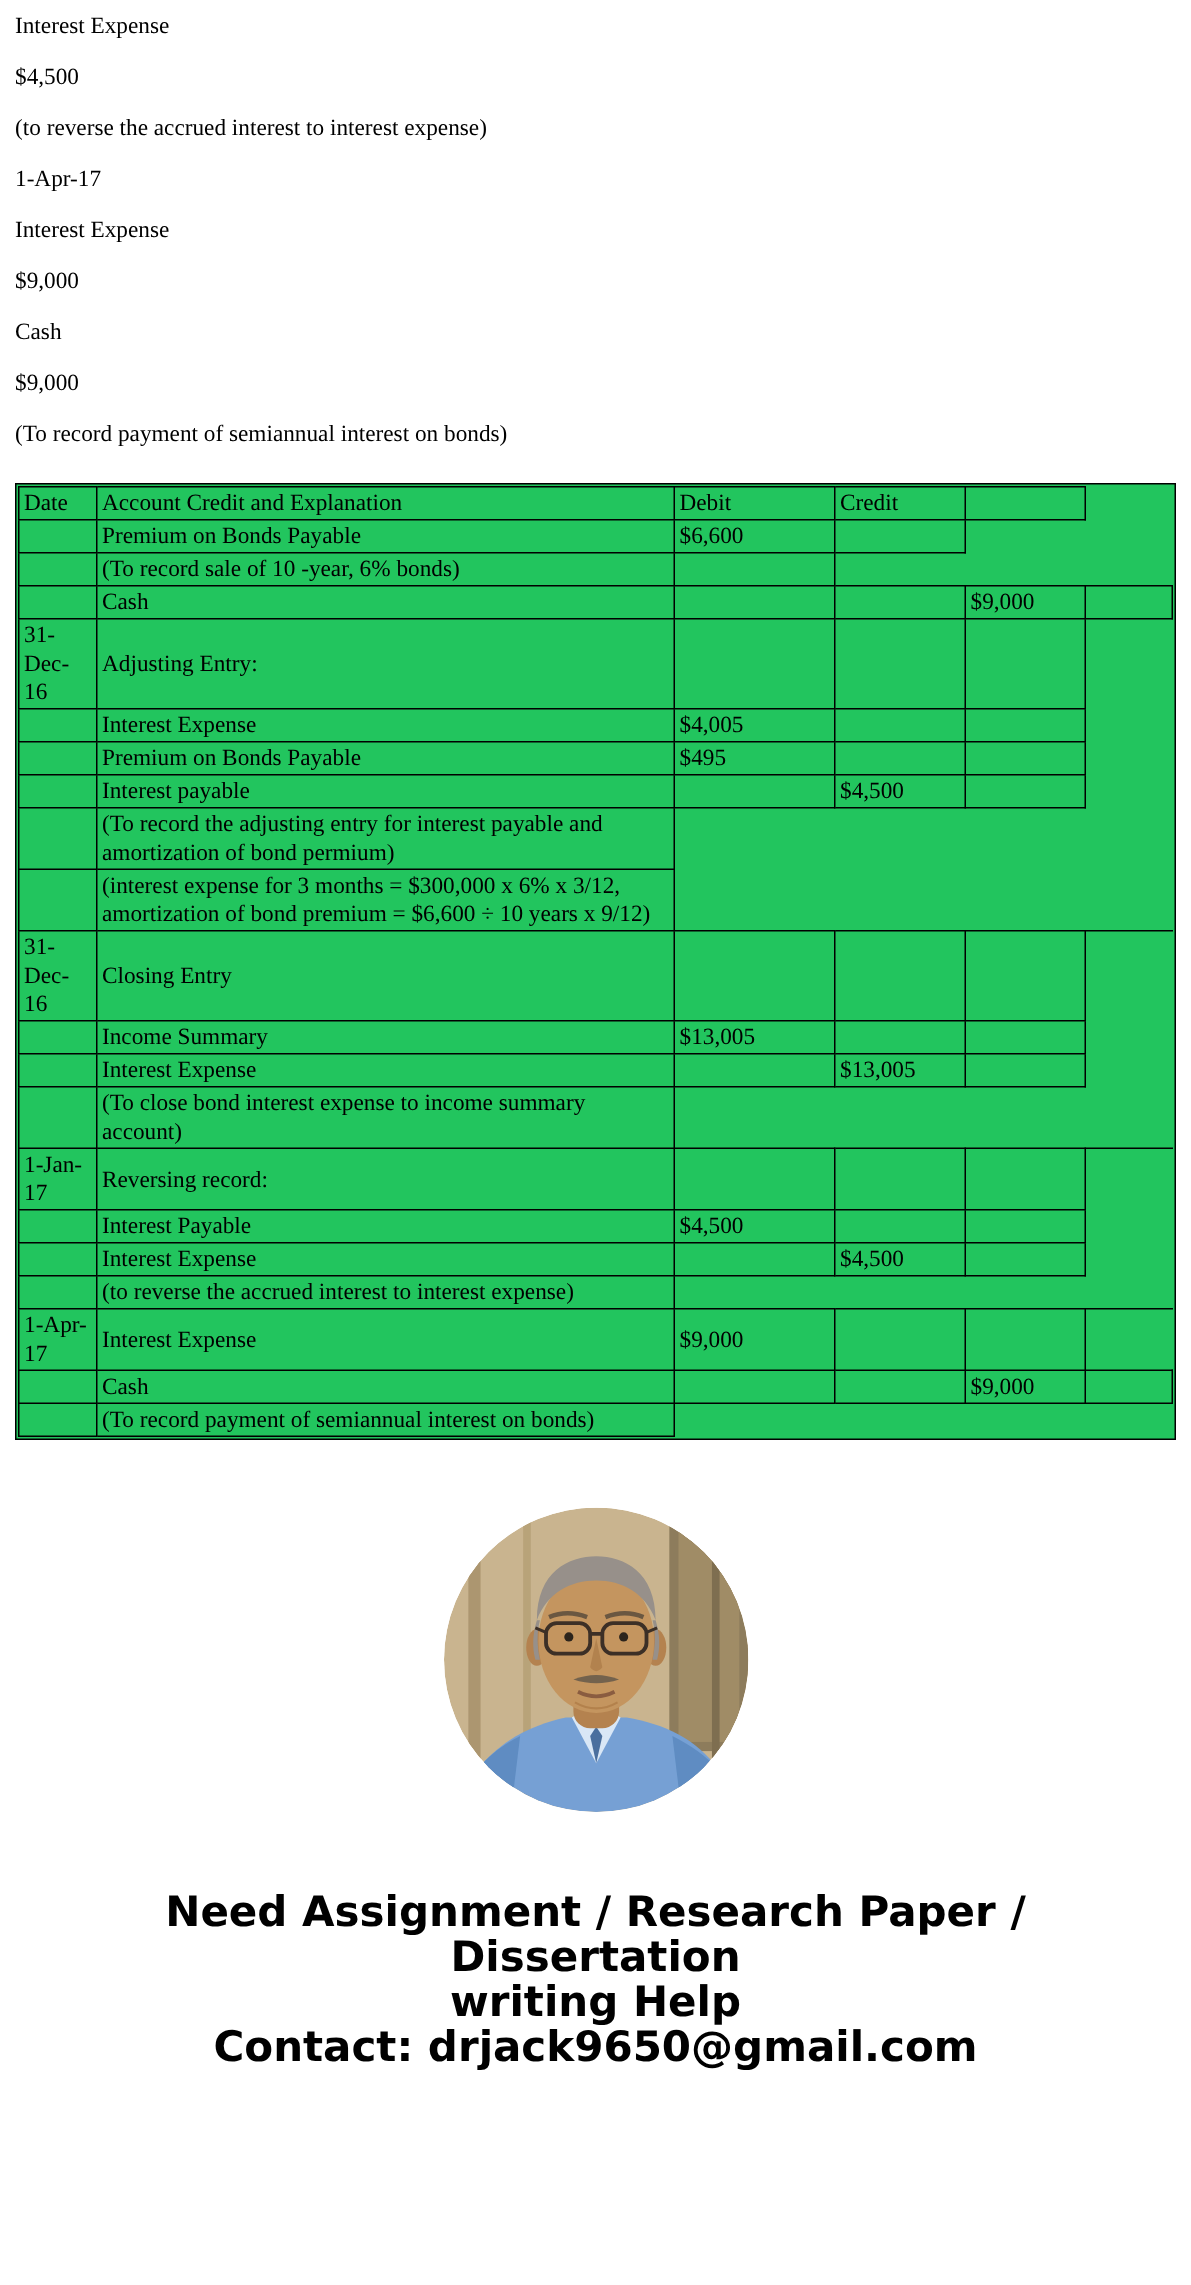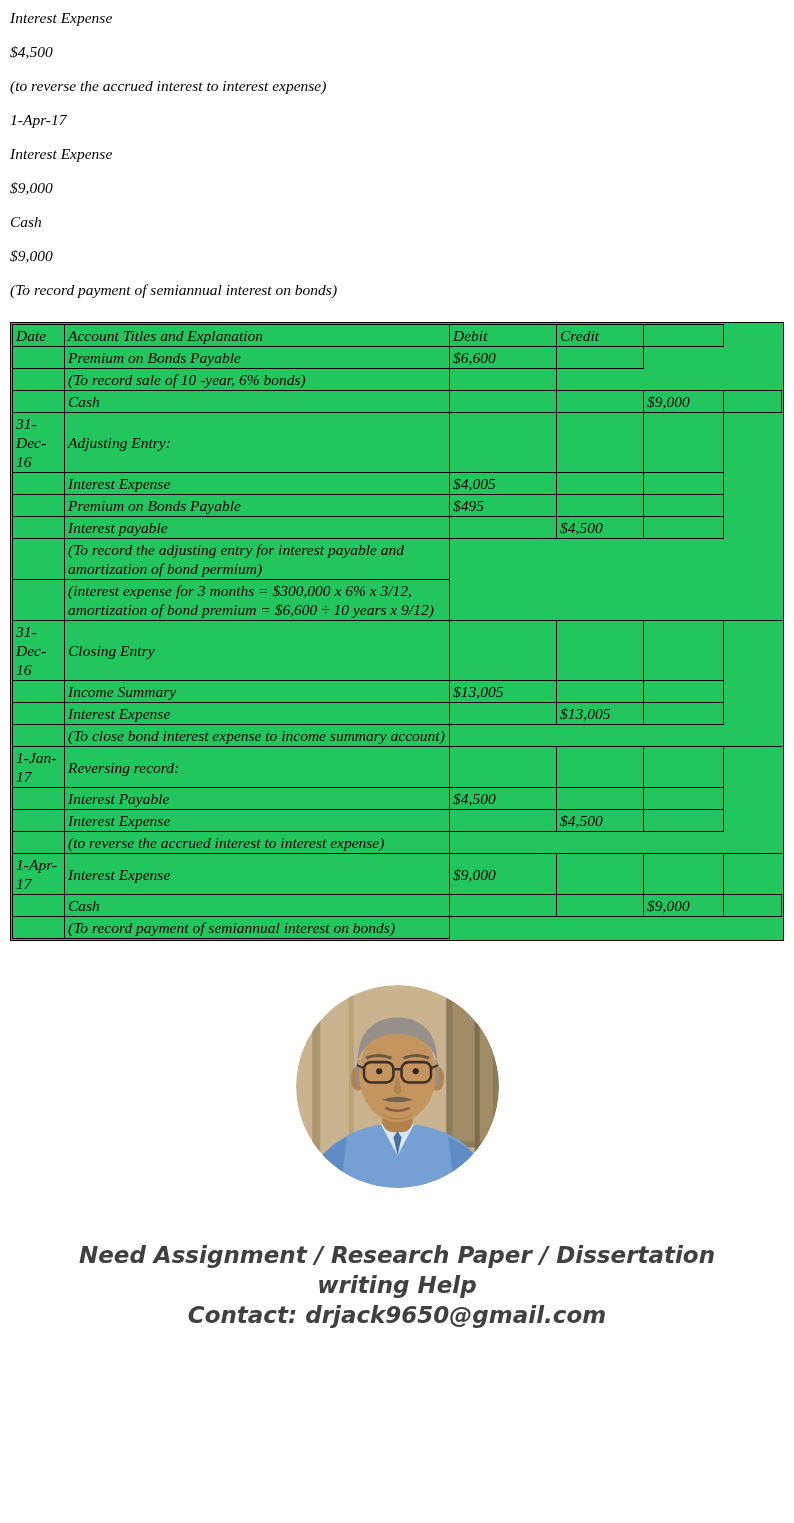--- a/index.html
+++ b/index.html
@@ -3,21 +3,21 @@
 <meta charset="utf-8">
 <style>
   * { box-sizing: border-box; }
   html, body { margin: 0; padding: 0; background: #ffffff; }
   body {
     width: 794px;
     min-height: 1523px;
     font-family: "Liberation Serif", serif;
     color: #000;
   }
-  .page { padding: 8px 10px 30px 10px; font-style: italic; }
+  .page { padding: 8px 10px 30px 10px; }
 
   
   .intro p {
     margin: 0 0 14px 0;
     font-size: 15.5px;
     line-height: 20px;
   }
 
   
   .table-wrap {
@@ -53,23 +53,23 @@
     border-radius: 50%;
     overflow: hidden;
   }
 
   
   .footer {
     margin-top: 52px;
     text-align: center;
     font-family: "DejaVu Sans", sans-serif;
     font-weight: bold;
-    font-size: 23px;
+    font-size: 28px;
     line-height: 30px;
-    color: #404040;
+    color: #000000;
   }
 </style>
 </head>
 <body>
 
 <div class="page">
 
   
   <div class="intro">
     <p>Interest Expense</p>
@@ -90,21 +90,21 @@
         <col style="width:52px">
         <col style="width:385px">
         <col style="width:107px">
         <col style="width:87px">
         <col style="width:80px">
         <col style="width:58px">
       </colgroup>
       <tbody>
           <tr>
             <td class="b">Date</td>
-            <td class="b">Account Titles and Explanation</td>
+            <td class="b">Account Credit and Explanation</td>
             <td class="b">Debit</td>
             <td class="b">Credit</td>
             <td class="b"></td>
             <td class="nb"></td>
           </tr>
           <tr>
             <td class="b"></td>
             <td class="b">Premium on Bonds Payable</td>
             <td class="b">$6,600</td>
             <td class="b"></td>

